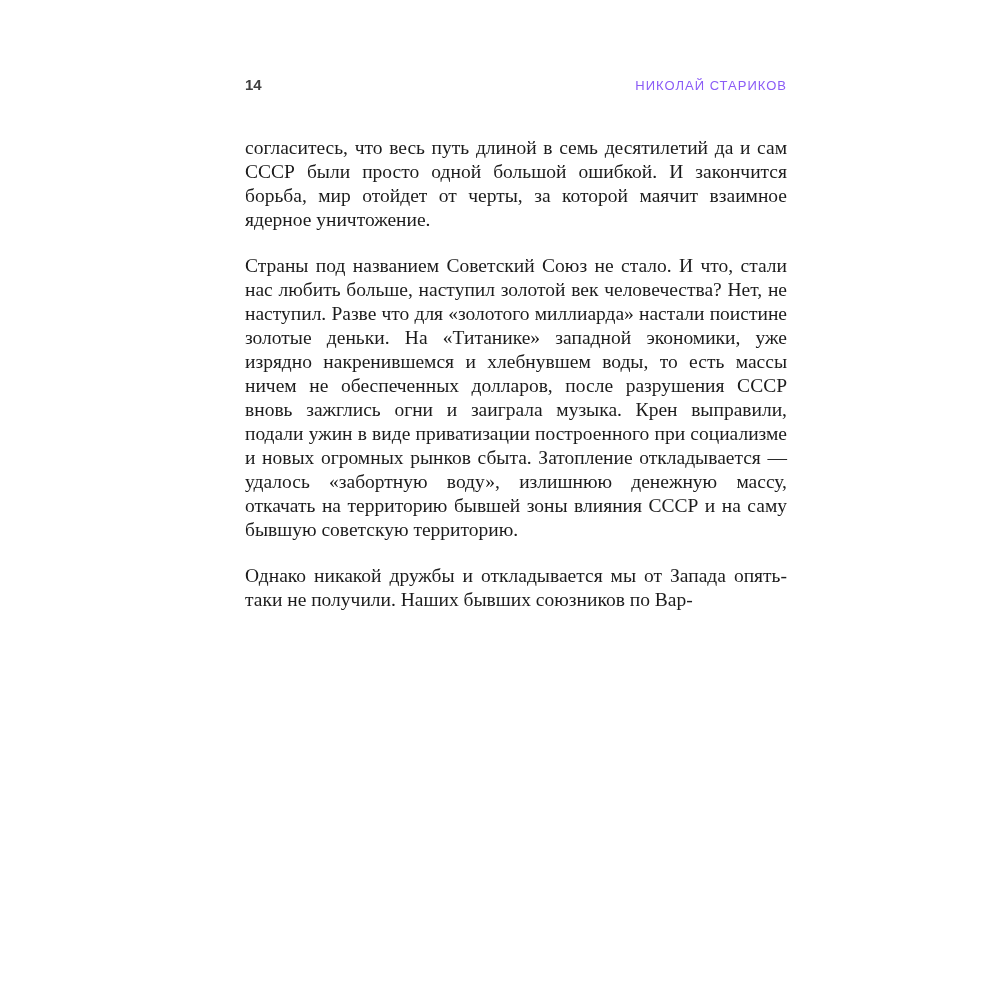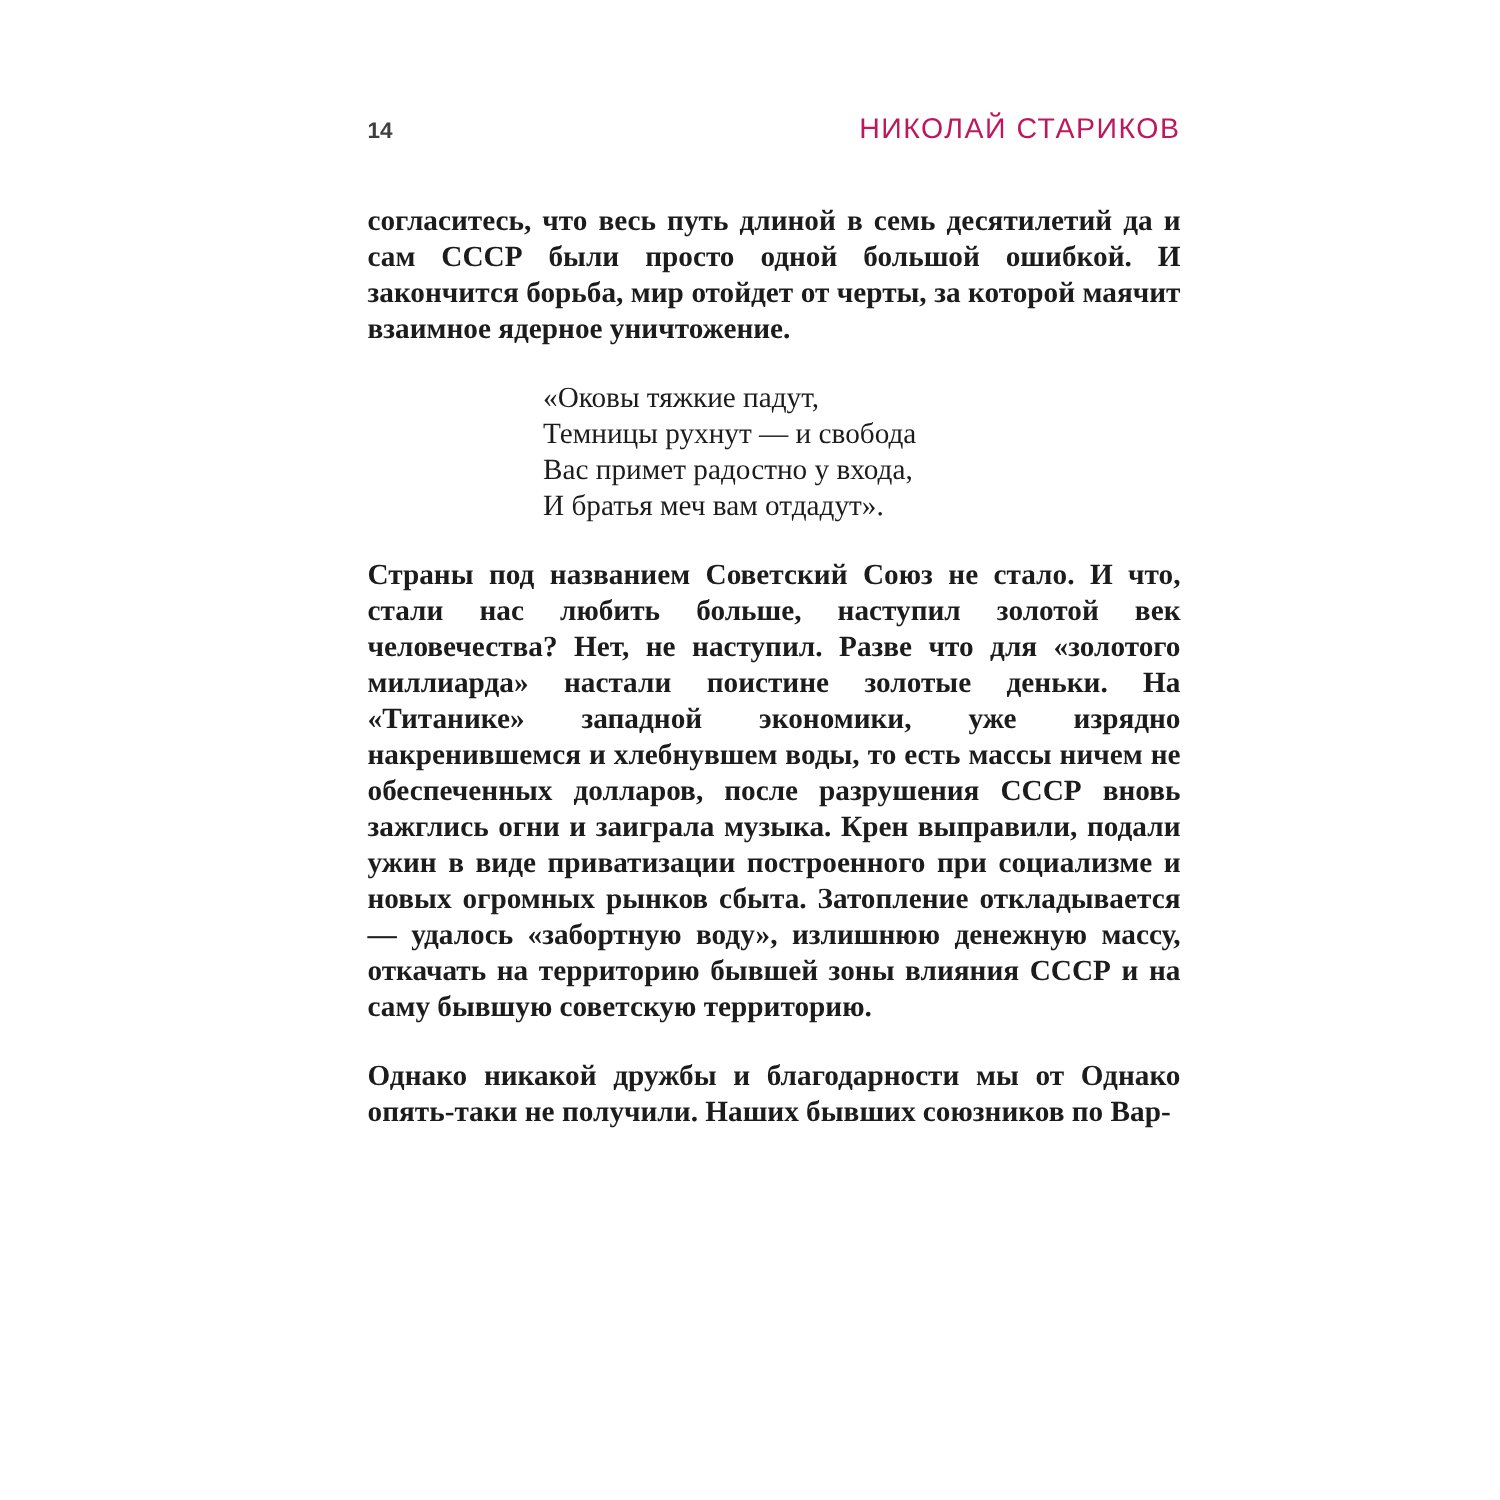--- a/index.html
+++ b/index.html
@@ -23,39 +23,38 @@
     justify-content: space-between;
     align-items: baseline;
     font-family: "Liberation Sans", sans-serif;
   }
   .page-number {
     font-size: 15px;
     font-weight: bold;
     color: #3f3f3f;
   }
   .running-head {
-    font-size: 19px;
-    color: #be185d;
+    font-size: 13px;
+    color: #8b5cf6;
     letter-spacing: 1px;
   }
   .text-block {
     position: absolute;
     left: 245px;
     top: 136px;
     width: 542px;
     font-family: "Liberation Serif", serif;
     font-size: 19.5px;
     line-height: 24px;
     color: #1c1c1c;
     text-align: justify;
   }
   .para {
     margin: 0 0 22px 0;
     padding: 0;
-    font-weight: bold;
   }
   .para.last {
     margin-bottom: 0;
   }
   .poem {
     margin: 0 0 22px 117px;
     text-align: left;
   }
   .poem .poem-line {
     white-space: nowrap;
@@ -69,27 +68,21 @@
   <div class="header">
     <span class="page-number">14</span>
     <span class="running-head">НИКОЛАЙ СТАРИКОВ</span>
   </div>
 
   <div class="text-block">
 
     <p class="para">согласитесь, что весь путь длиной в семь десятилетий да и сам СССР были просто одной большой ошибкой. И закончится борьба, мир отойдет от черты, за которой маячит взаимное ядерное уничтожение.</p>
 
 
-    <div class="poem">
-      <div class="poem-line">«Оковы тяжкие падут,</div>
-      <div class="poem-line">Темницы рухнут — и свобода</div>
-      <div class="poem-line">Вас примет радостно у входа,</div>
-      <div class="poem-line">И братья меч вам отдадут».</div>
-    </div>
 
 
     <p class="para">Страны под названием Советский Союз не стало. И что, стали нас любить больше, наступил золотой век человечества? Нет, не наступил. Разве что для «золотого миллиарда» настали поистине золотые деньки. На «Титанике» западной экономики, уже изрядно накренившемся и хлебнувшем воды, то есть массы ничем не обеспеченных долларов, после разрушения СССР вновь зажглись огни и заиграла музыка. Крен выправили, подали ужин в виде приватизации построенного при социализме и новых огромных рынков сбыта. Затопление откладывается — удалось «забортную воду», излишнюю денежную массу, откачать на территорию бывшей зоны влияния СССР и на саму бывшую советскую территорию.</p>
 
-    <p class="para last">Однако никакой дружбы и благодарности мы от Однако опять-таки не получили. Наших бывших союзников по Вар-</p>
+    <p class="para last">Однако никакой дружбы и откладывается мы от Запада опять-таки не получили. Наших бывших союзников по Вар-</p>
 
   </div>
 
 </div>
 
 </body></html>

